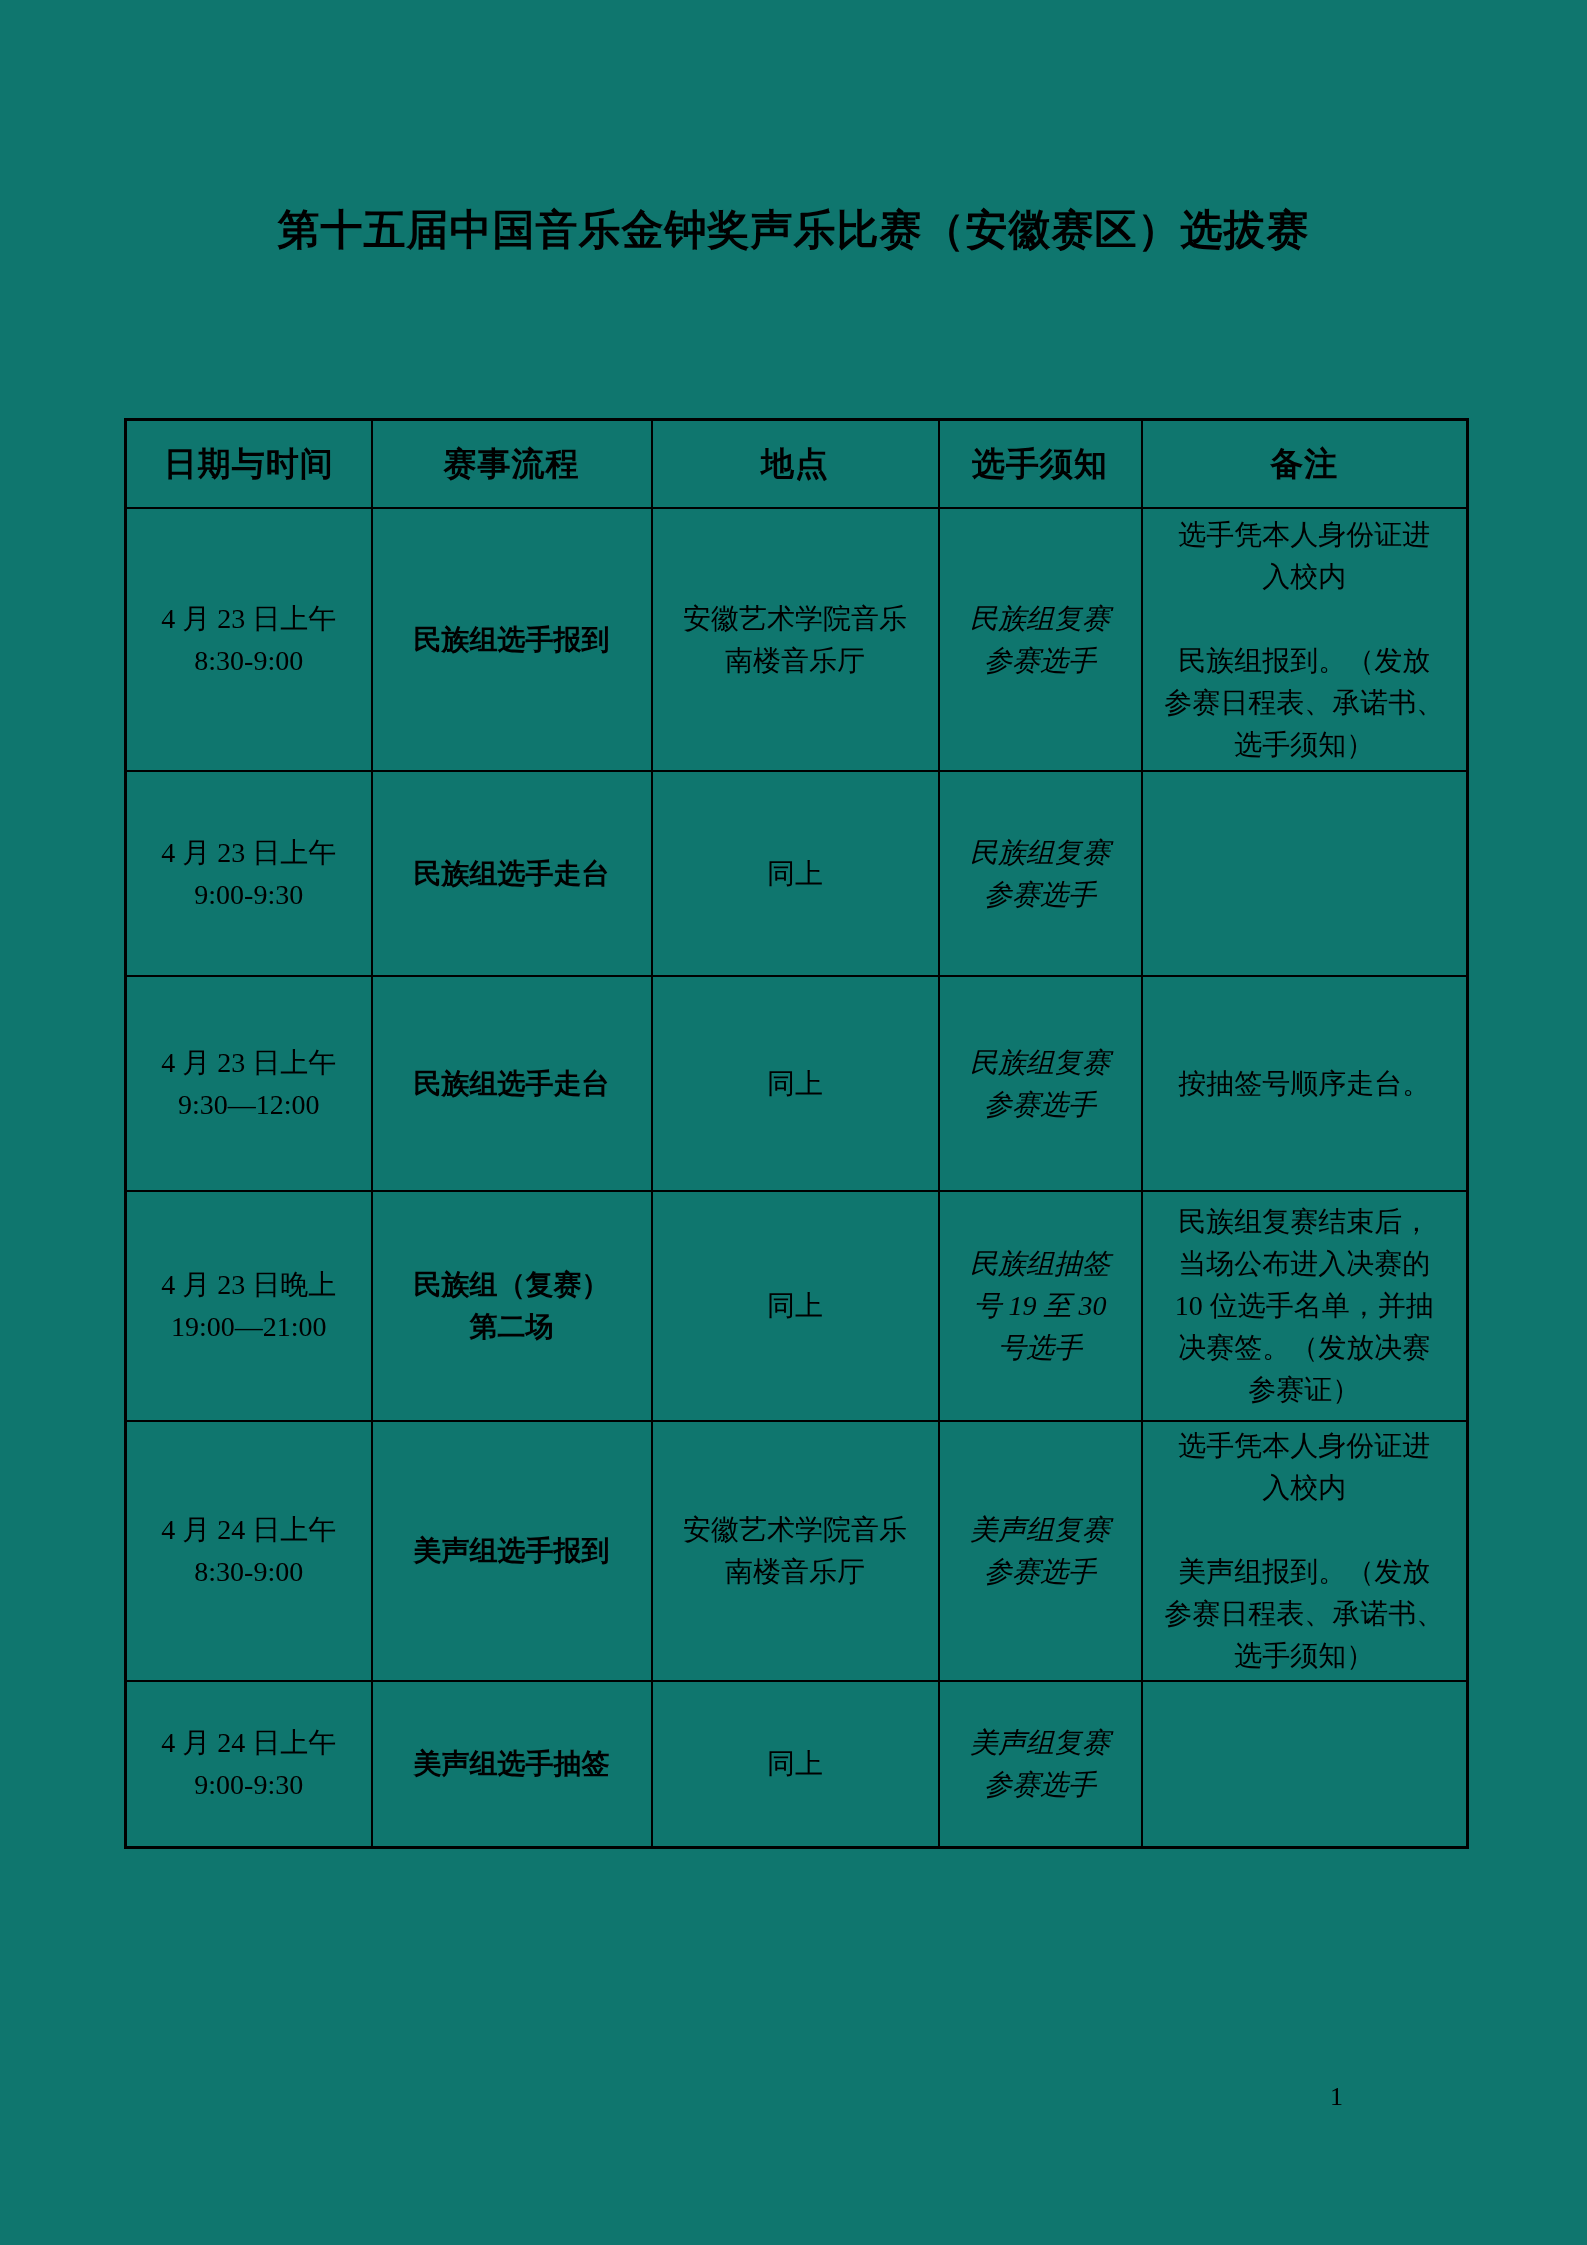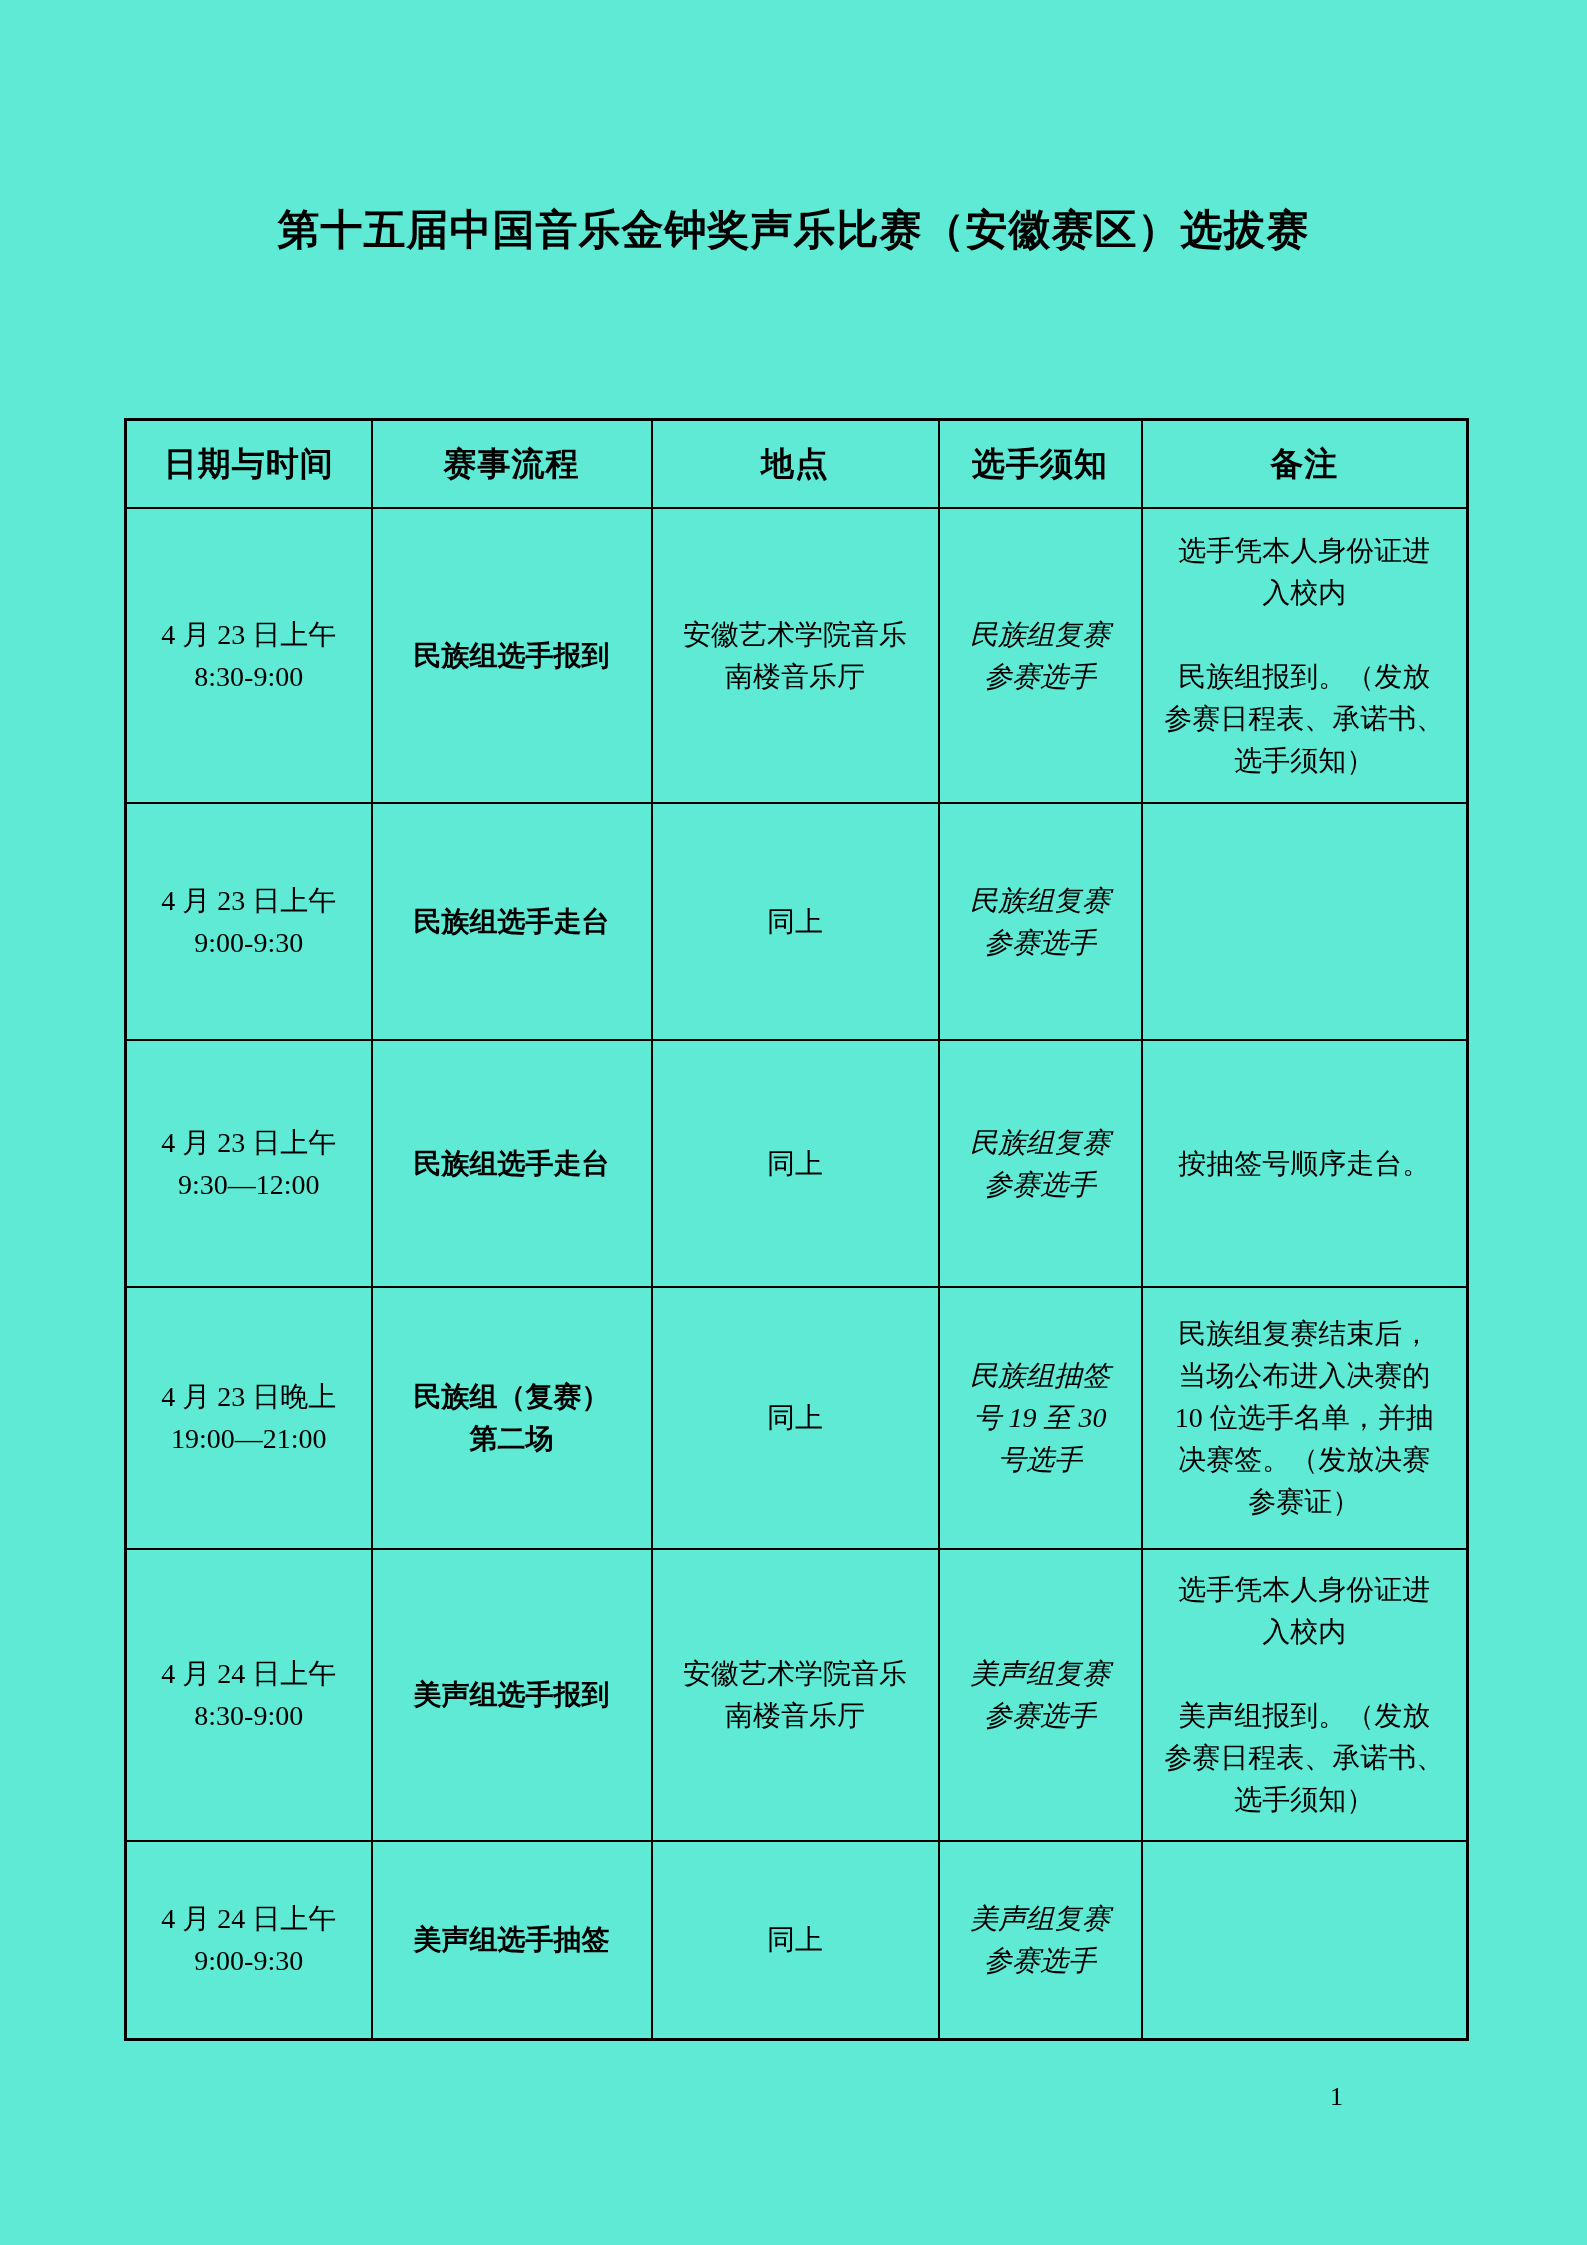--- a/index.html
+++ b/index.html
@@ -1,20 +1,20 @@
 <!DOCTYPE html>
 <html><head>
 <meta charset="utf-8">
 <style>
   html,body { margin:0; padding:0; background:#888; }
   .page {
     position: relative;
     width: 1587px;
     height: 2245px;
-    background: #5eead4;
+    background: #0f766e;
     margin: 0 auto;
     font-family: "Liberation Serif", "DejaVu Serif", serif;
     color: #000;
     overflow: hidden;
   }
   .doc-title {
     position: absolute;
     top: 205px;
     left: 0;
     width: 100%;
@@ -54,21 +54,21 @@
     font-size: 33px;
     font-weight: 700;
     letter-spacing: 1px;
     text-align: center;
     height: 84px;
   }
   table.schedule td {
     font-size: 28px;
     line-height: 42px;
     text-align: center;
-    padding: 16px 10px;
+    padding: 0 10px;
     white-space: pre-line;
   }
   
   tr.r1 td { height: 261px; }
   tr.r2 td { height: 203px; }
   tr.r3 td { height: 213px; }
   tr.r4 td { height: 190px; }
   tr.r5 td { height: 228px; }
   tr.r6 td { height: 258px; }
   tr.r7 td { height: 164px; }

